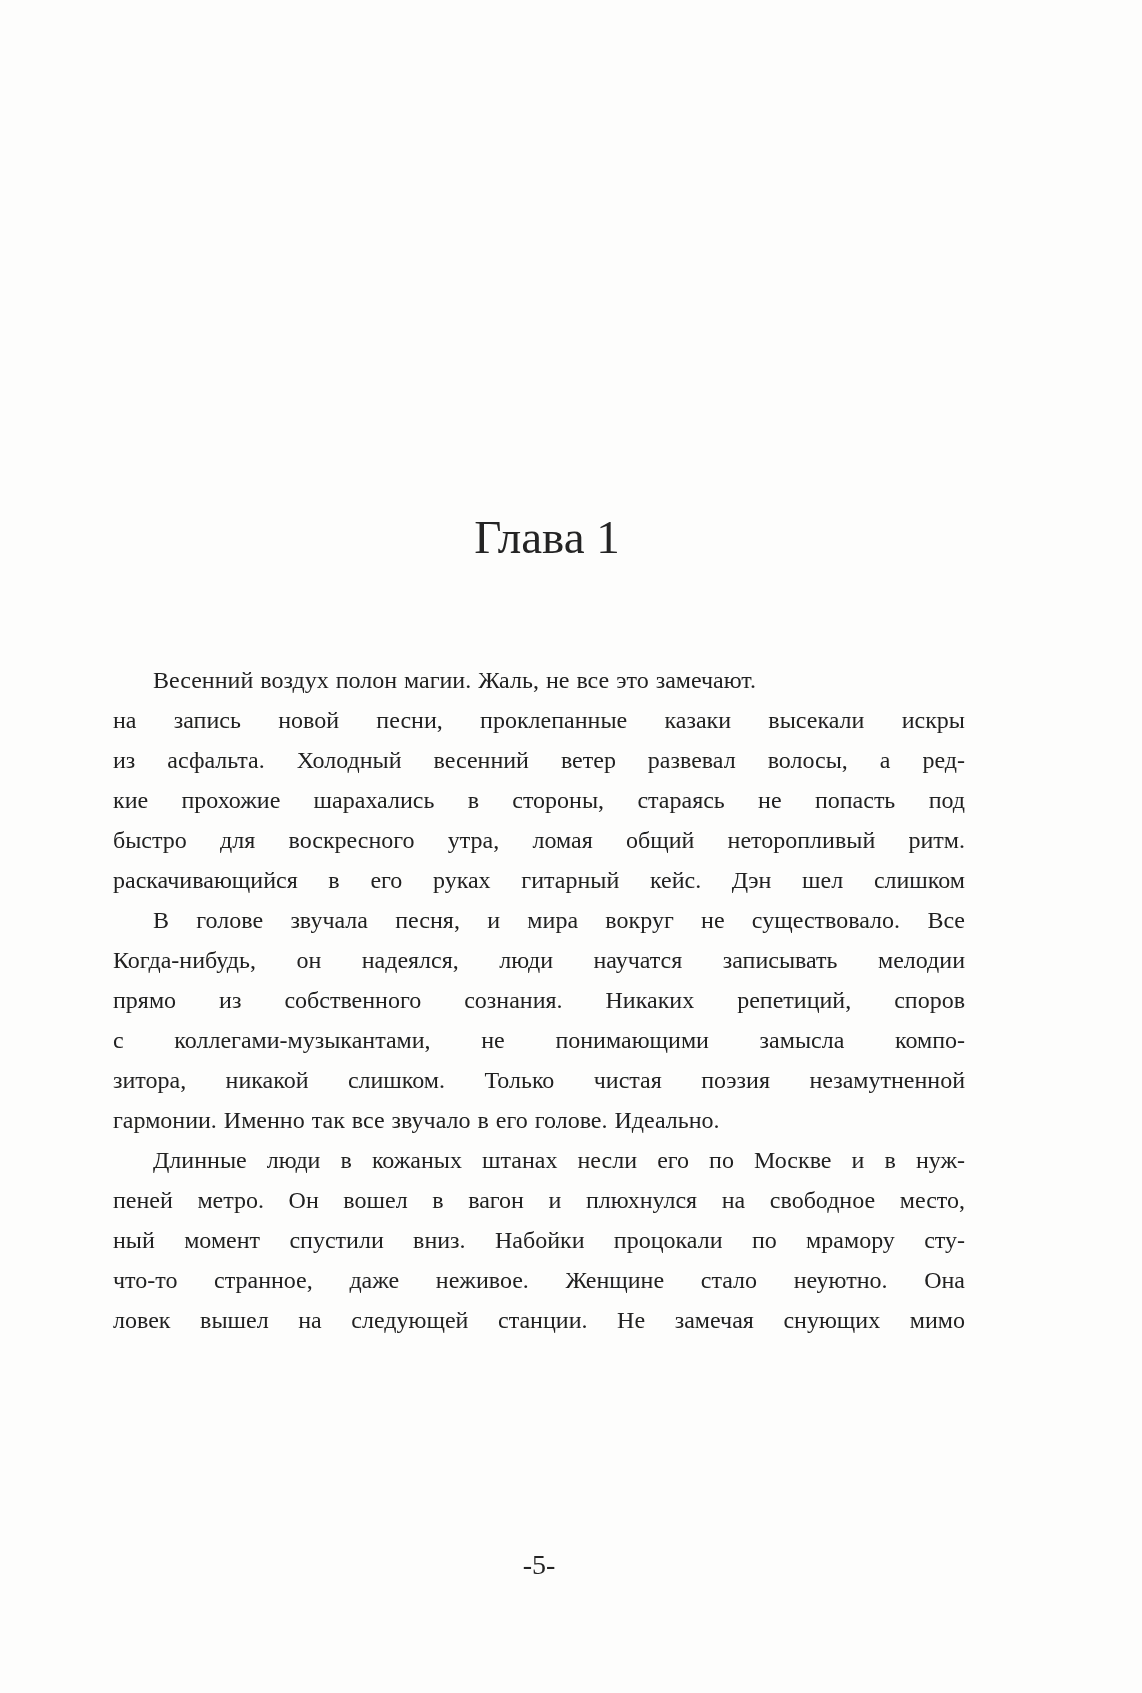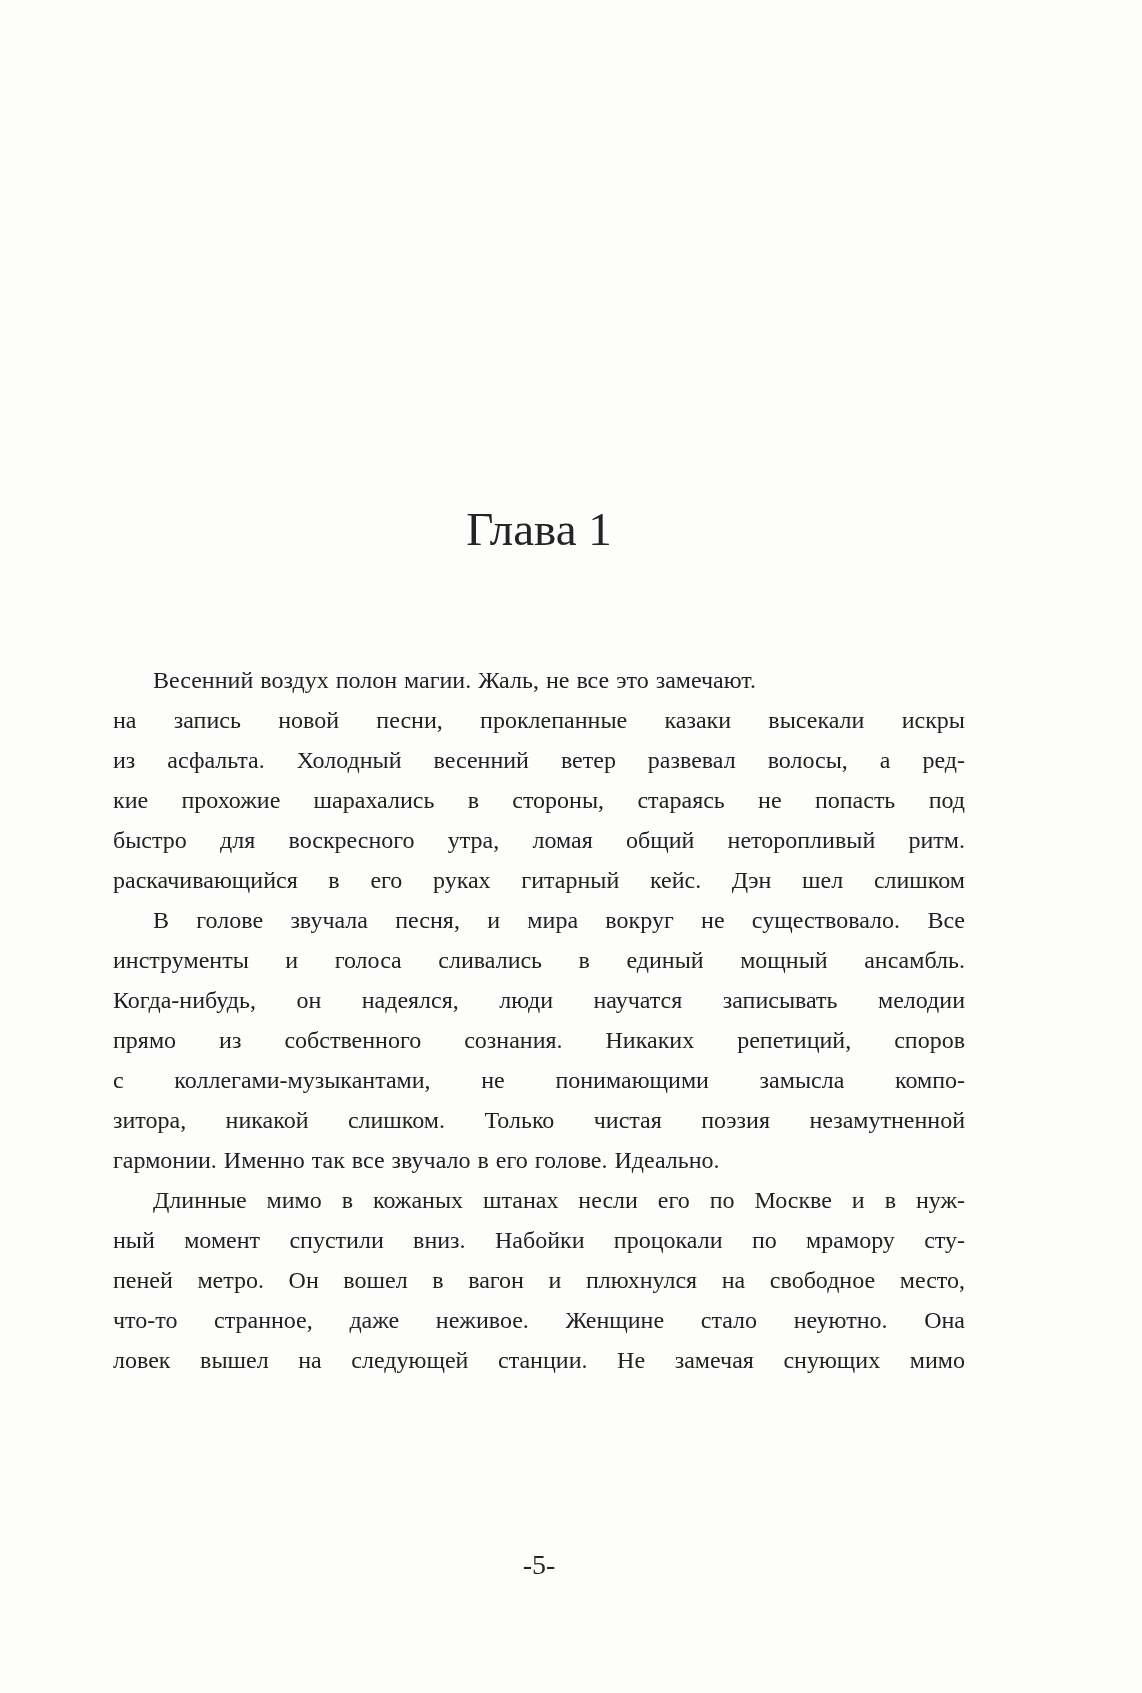--- a/index.html
+++ b/index.html
@@ -18,21 +18,21 @@
     height: 1693px;
     background: #fdfdfc;
     color: #1f1f1f;
     overflow: hidden;
   }
   .heading {
     position: absolute;
     top: 498px;
     left: 113px;
     width: 852px;
-    margin: 0;
+    margin: 8px;
     text-align: center;
     font-size: 47px;
     font-weight: 400;
     line-height: 62px;
     color: #242424;
   }
   .body-text {
     position: absolute;
     top: 660px;
     left: 113px;
@@ -78,27 +78,26 @@
   <h1 class="heading">Глава 1</h1>
 
   <div class="body-text" id="body-text">
       <div class="line ragged indent">Весенний воздух полон магии. Жаль, не все это замечают.</div>
       <div class="line fill">на запись новой песни, проклепанные казаки высекали искры</div>
       <div class="line fill">из асфальта. Холодный весенний ветер развевал волосы, а ред-</div>
       <div class="line fill">кие прохожие шарахались в стороны, стараясь не попасть под</div>
       <div class="line fill">быстро для воскресного утра, ломая общий неторопливый ритм.</div>
       <div class="line fill">раскачивающийся в его руках гитарный кейс. Дэн шел слишком</div>
       <div class="line fill indent">В голове звучала песня, и мира вокруг не существовало. Все</div>
-      <div class="line fill">инструменты и голоса сливались в единый мощный ансамбль.</div>
       <div class="line fill">Когда-нибудь, он надеялся, люди научатся записывать мелодии</div>
       <div class="line fill">прямо из собственного сознания. Никаких репетиций, споров</div>
       <div class="line fill">с коллегами-музыкантами, не понимающими замысла компо-</div>
       <div class="line fill">зитора, никакой слишком. Только чистая поэзия незамутненной</div>
       <div class="line ragged">гармонии. Именно так все звучало в его голове. Идеально.</div>
-      <div class="line fill indent">Длинные мимо в кожаных штанах несли его по Москве и в нуж-</div>
+      <div class="line fill indent">Длинные люди в кожаных штанах несли его по Москве и в нуж-</div>
+      <div class="line fill">пеней метро. Он вошел в вагон и плюхнулся на свободное место,</div>
       <div class="line fill">ный момент спустили вниз. Набойки процокали по мрамору сту-</div>
-      <div class="line fill">пеней метро. Он вошел в вагон и плюхнулся на свободное место,</div>
       <div class="line fill">что-то странное, даже неживое. Женщине стало неуютно. Она</div>
       <div class="line fill">ловек вышел на следующей станции. Не замечая снующих мимо</div>
     </div>
 
   <div class="pagenum">-5-</div>
 </div>
 
 </body></html>

